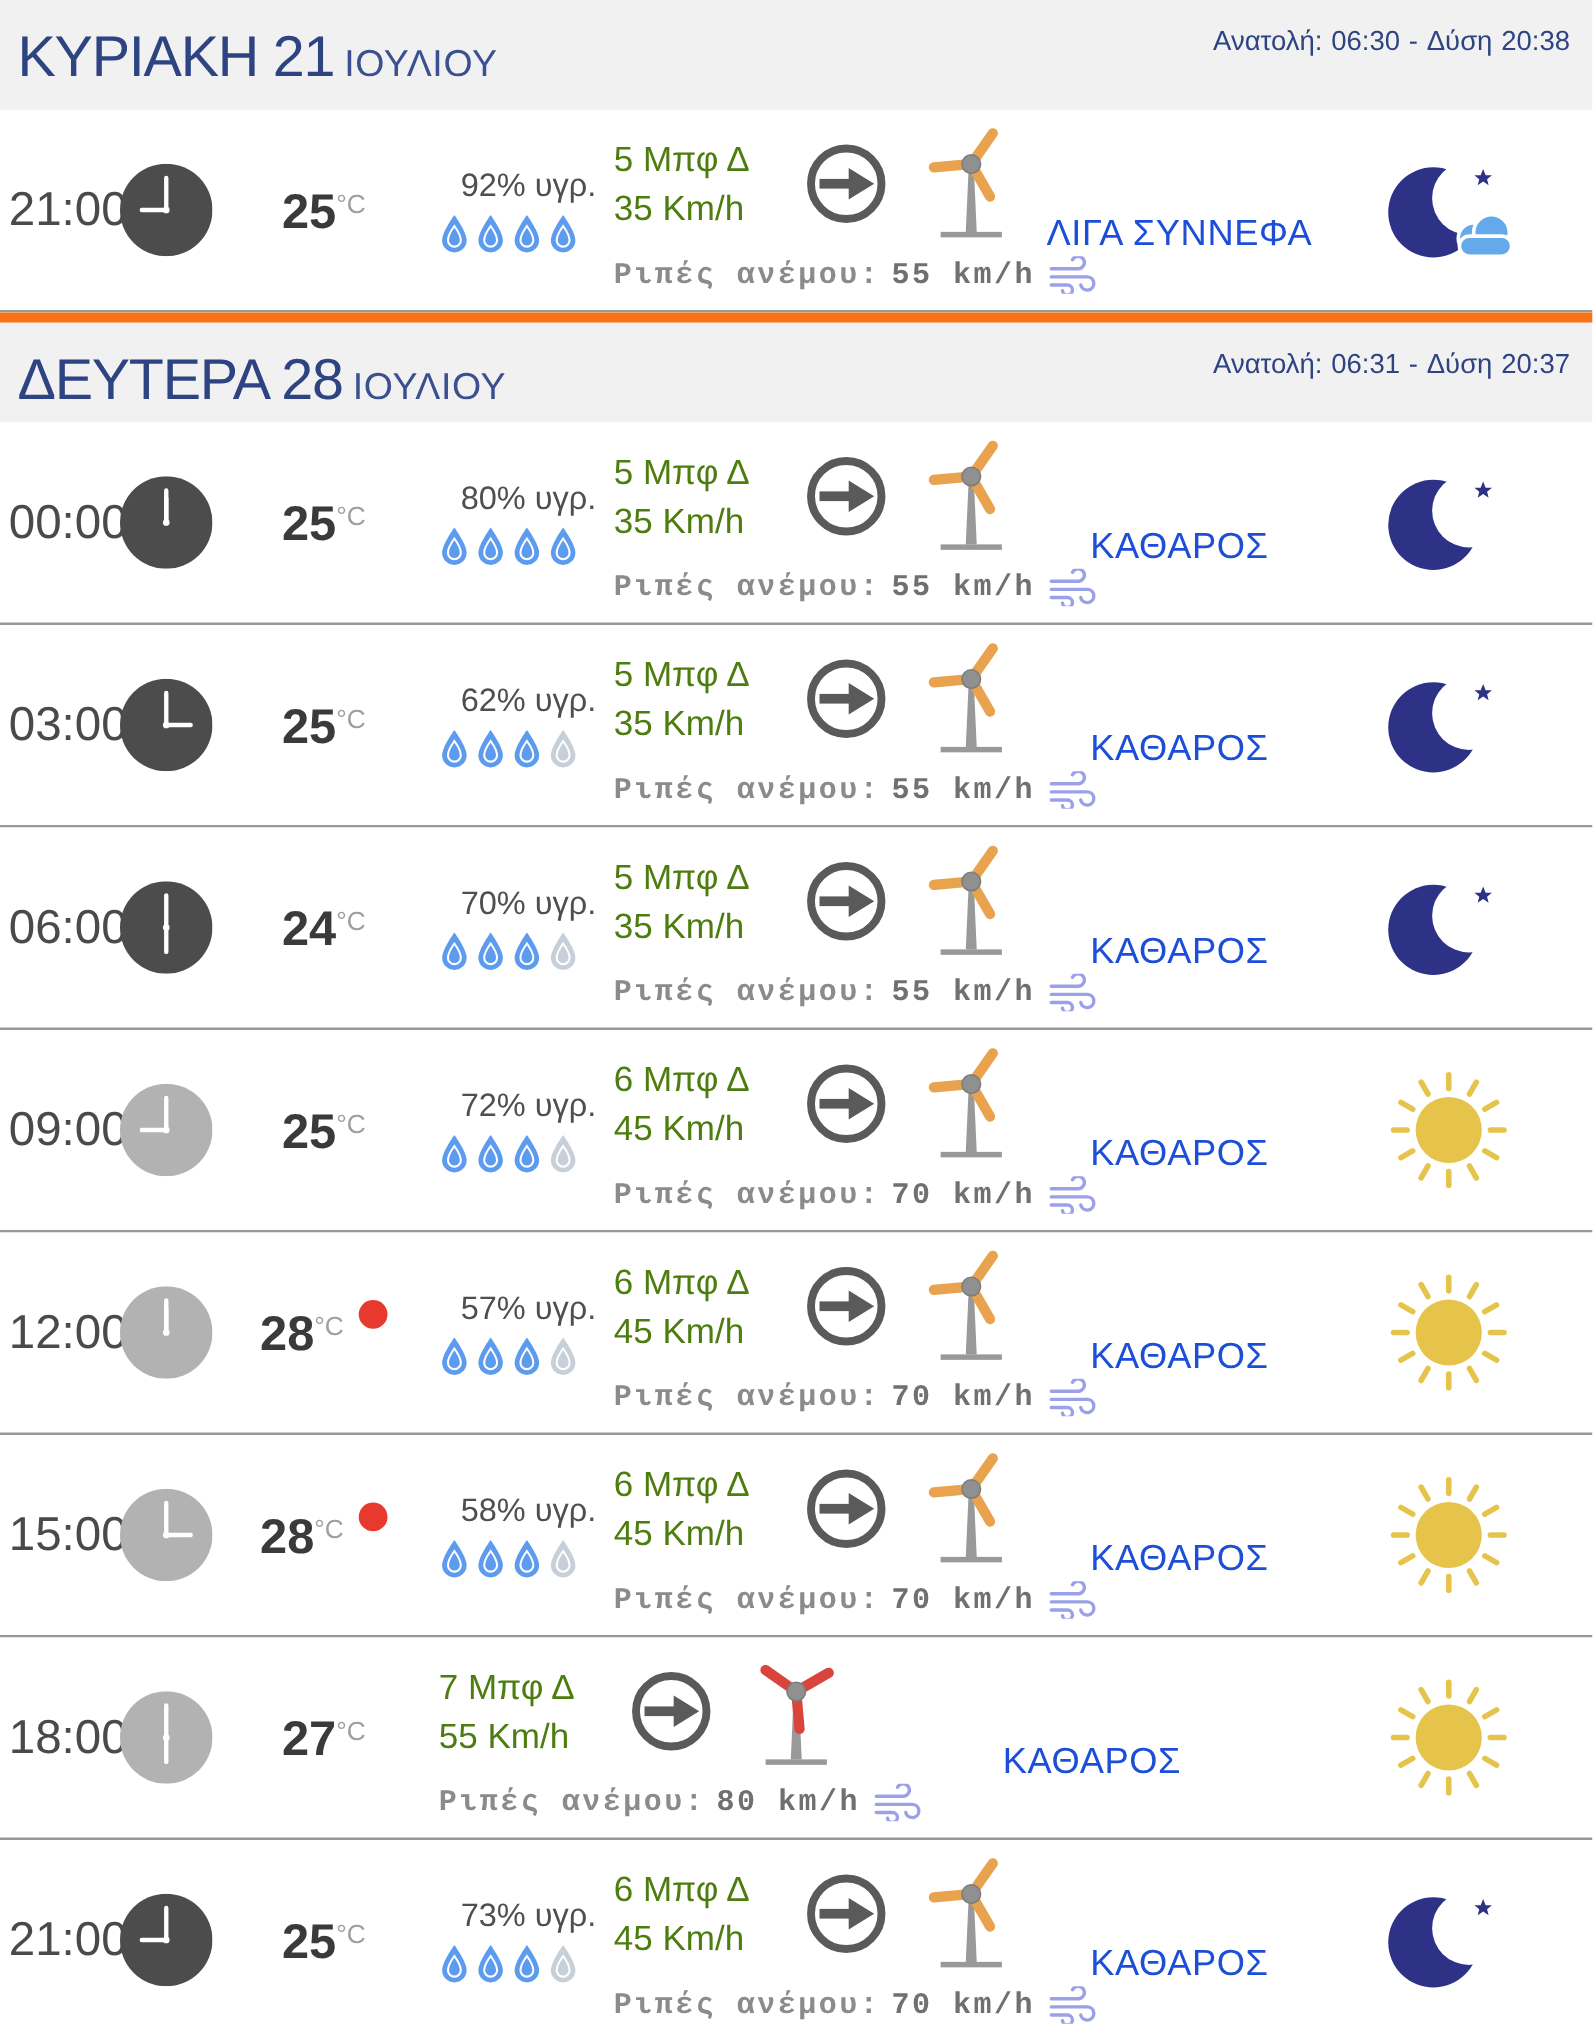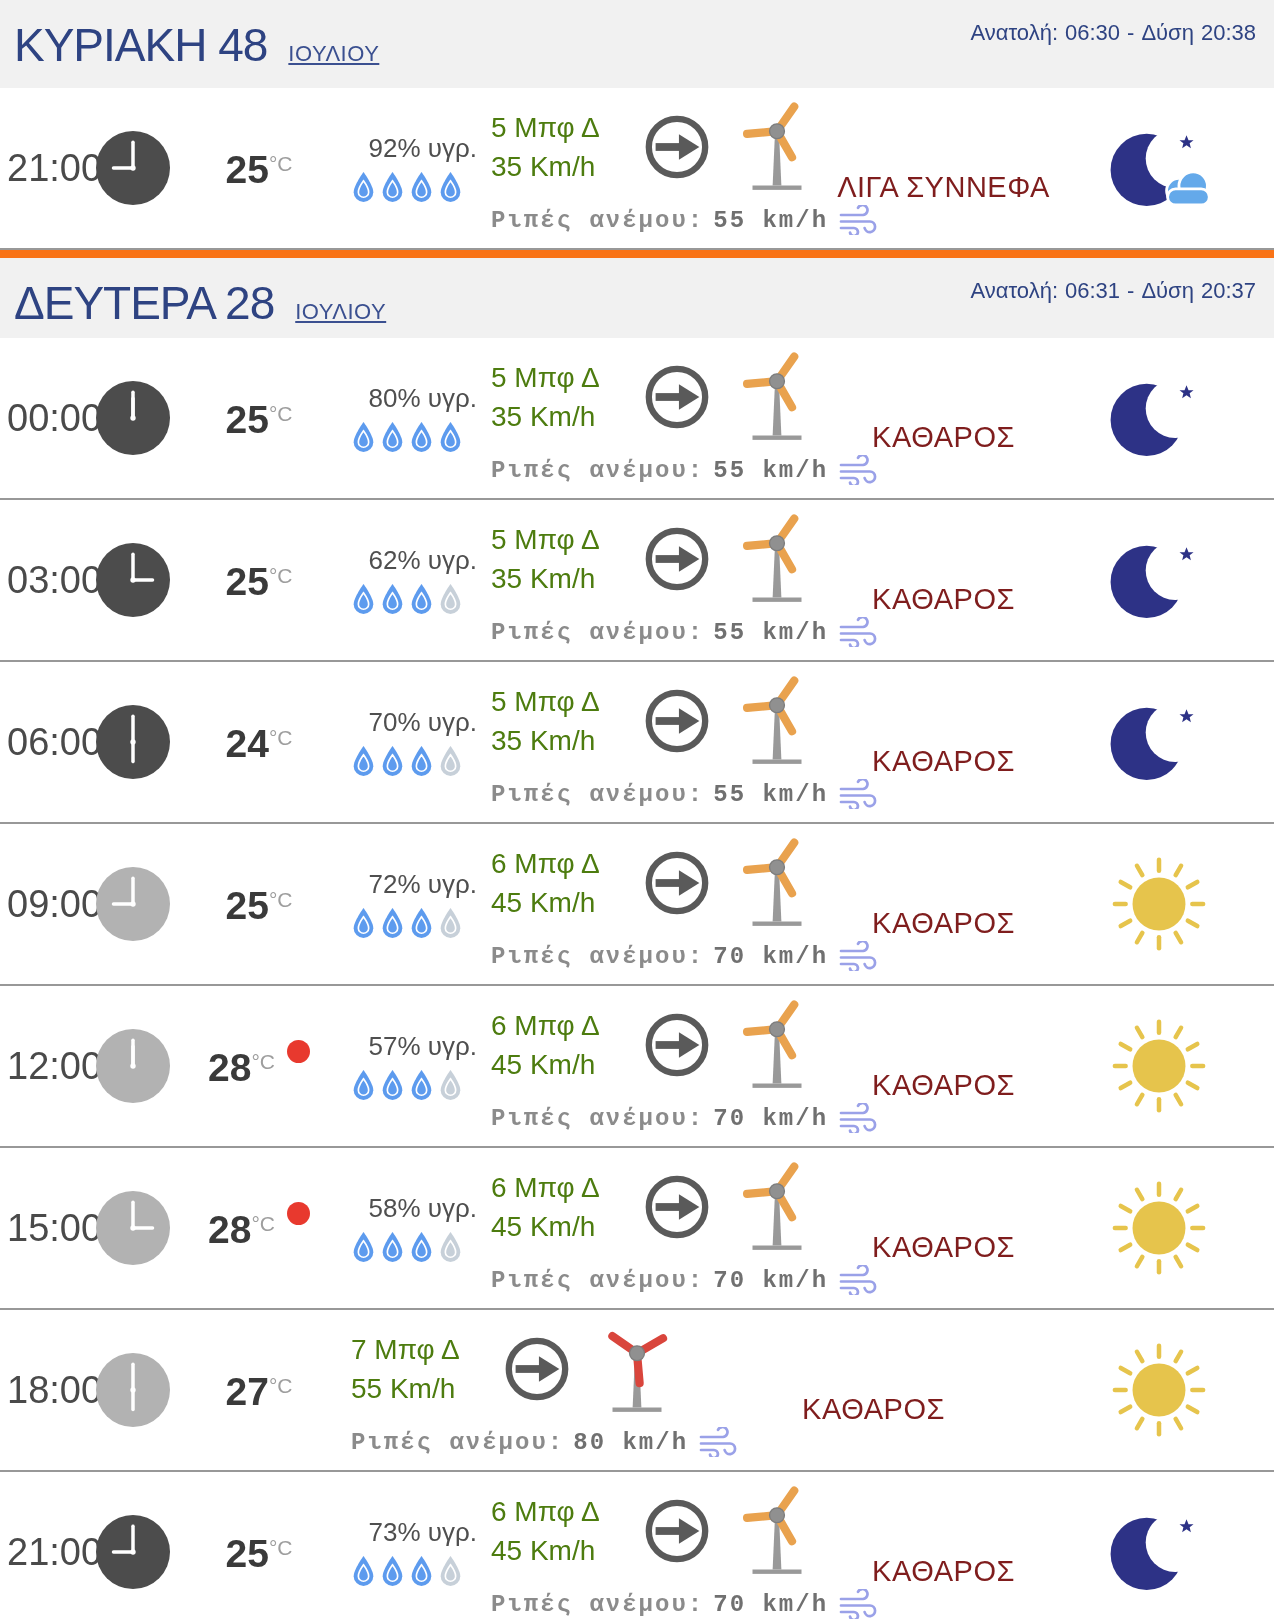--- a/index.html
+++ b/index.html
@@ -11,21 +11,21 @@
     box-sizing:border-box;
     height:88px;
     padding:10px 18px 0 14px;
     display:flex;
     justify-content:space-between;
     align-items:flex-start;
   }
   .day:not(:first-child) .day-header { border-top:8px solid #f97316; }
   .day-title { display:flex; align-items:baseline; margin-top:8px; }
   .day-name { font-size:46px; color:#2e4382; letter-spacing:-1px; font-weight:400; }
-  .day-month { font-size:22px; color:#3b5090; margin-left:21px; letter-spacing:0.5px;text-decoration:underline; }
+  .day-month { font-size:30px; color:#3b5090; margin-left:8px; letter-spacing:0.5px; }
   .sun-times { font-size:22px; color:#2e4382; margin-top:10px; display:flex; gap:7px; }
 
   .hour-row {
     display:flex;
     align-items:center;
     height:160px;
     border-bottom:2px solid #989898;
     background:#ffffff;
   }
   .col-time { width:78px; padding-left:7px; font-size:38px; color:#4a4a4a; flex:none; }
@@ -42,31 +42,31 @@
 
   .wind-block { width:340px; flex:none; box-sizing:border-box; padding-left:14px; display:flex; flex-direction:column; justify-content:center; height:100%; }
   .wind-top { display:flex; align-items:center; }
   .wind-text { width:136px; font-size:28px; color:#4d7c0f; line-height:39px; flex:none; }
   .arrow-wrap { width:100px; flex:none; display:flex; justify-content:center; }
   .turbine-wrap { width:100px; flex:none; display:flex; justify-content:center; }
   .gust-line { display:flex; align-items:center; margin-top:12px; font-size:24px; font-weight:bold; letter-spacing:2px; color:#8b8b8b; white-space:nowrap;font-family:Liberation Mono, monospace; }
   .gust-val { color:#707070; margin-left:9px; }
   .breeze { margin-left:10px; display:flex; align-items:center; }
 
-  .col-cond { flex:1; text-align:center; font-size:29px; color:#7f1d1d; letter-spacing:0.5px;margin-top:38px; }
+  .col-cond { flex:1; text-align:center; font-size:29px; color:#1d4ed8; letter-spacing:0.5px;margin-top:38px; }
   .col-wicon { width:204px; flex:none; display:flex; justify-content:center; align-items:center; padding-right:26px; box-sizing:border-box; }
 </style>
 </head>
 <body>
 
 <div id="app">
   <section class="day">
     <header class="day-header">
       <div class="day-title">
-        <span class="day-name">ΚΥΡΙΑΚΗ 48</span>
+        <span class="day-name">ΚΥΡΙΑΚΗ 21</span>
         <span class="day-month">ΙΟΥΛΙΟΥ</span>
       </div>
       <div class="sun-times">
         <span>Ανατολή:</span>
         <span>06:30</span>
         <span>-</span>
         <span>Δύση</span>
         <span>20:38</span>
       </div>
     </header>

